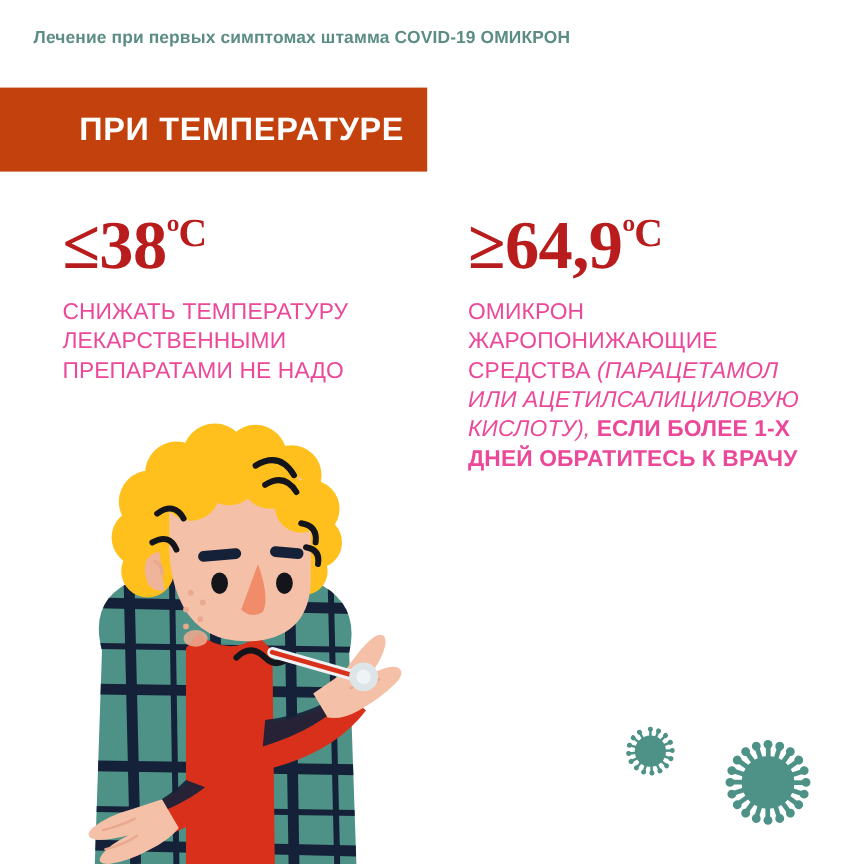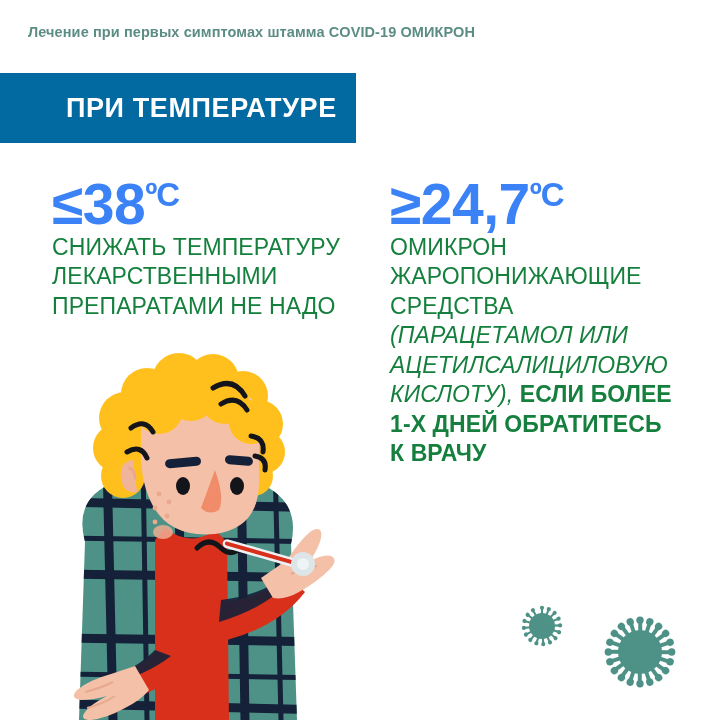--- a/index.html
+++ b/index.html
@@ -28,21 +28,21 @@
     white-space: nowrap;
   }
 
   
   .banner {
     position: absolute;
     left: 0;
     top: 73px;
     width: 356px;
     height: 70px;
-    background: #0369a1;
+    background: #c2410c;
   }
   .banner-label {
     position: absolute;
     left: 66px;
     top: 50%;
     transform: translateY(-50%);
     color: #ffffff;
     font-size: 27px;
     font-weight: bold;
     letter-spacing: 0.6px;
@@ -51,37 +51,39 @@
 
   
   .col {
     position: absolute;
     top: 176px;
   }
   .col-left  { left: 52px;  width: 300px; }
   .col-right { left: 390px; width: 290px; }
 
   .temp-value {
-    color: #3b82f6;
+    color: #b91c1c;
     font-size: 57px;
     font-weight: bold;
     line-height: 1;
     letter-spacing: -0.5px;
     white-space: nowrap;
+    font-family: Liberation Serif, serif;
   }
   .temp-value .deg {
     font-size: 33px;
     vertical-align: 18px;
     letter-spacing: -1px;
   }
 
   .body-text {
-    font-size: 23px;
+    margin-top: 16px;
+    font-size: 19px;
     line-height: 1.28;
-    color: #15803d;
+    color: #ec4899;
     letter-spacing: 0.1px;
   }
   .body-text .ital {
     font-style: italic;
   }
   .body-text .bold {
     font-weight: bold;
   }
 
   
@@ -110,21 +112,21 @@
 
   <div class="col col-left">
     <div class="temp-value">
       <span>≤38</span><span class="deg">ºC</span>
     </div>
     <div class="body-text">СНИЖАТЬ ТЕМПЕРАТУРУ ЛЕКАРСТВЕННЫМИ ПРЕПАРАТАМИ НЕ НАДО</div>
   </div>
 
   <div class="col col-right">
     <div class="temp-value">
-      <span>≥24,7</span><span class="deg">ºC</span>
+      <span>≥64,9</span><span class="deg">ºC</span>
     </div>
     <div class="body-text">
       <span>ОМИКРОН ЖАРОПОНИЖАЮЩИЕ СРЕДСТВА </span><span class="ital">(ПАРАЦЕТАМОЛ ИЛИ АЦЕТИЛСАЛИЦИЛОВУЮ КИСЛОТУ), </span><span class="bold">ЕСЛИ БОЛЕЕ 1-Х ДНЕЙ ОБРАТИТЕСЬ К ВРАЧУ</span>
     </div>
   </div>
 
   <div class="illustration">
     <svg viewBox="0 0 290 368" width="290" height="368" xmlns="http://www.w3.org/2000/svg">
       <defs>
         <clipPath id="bodyClip">

